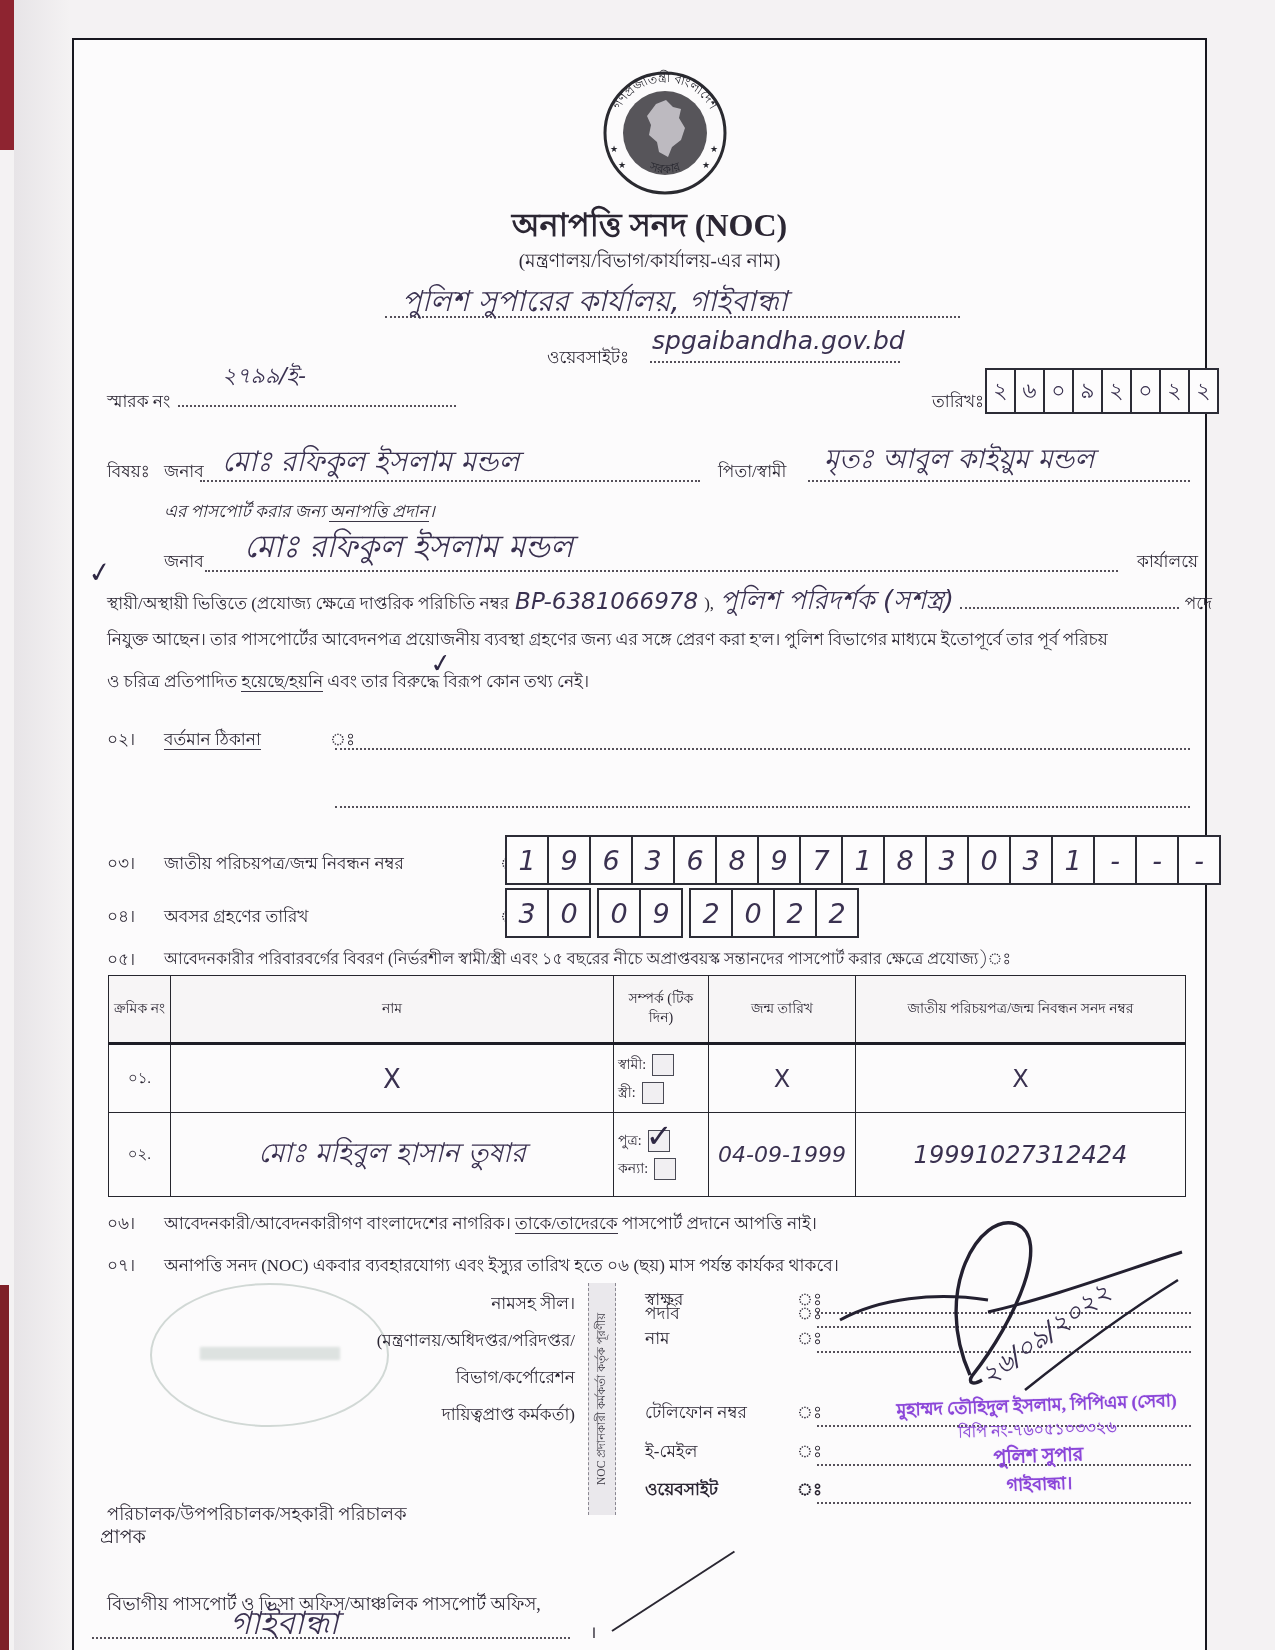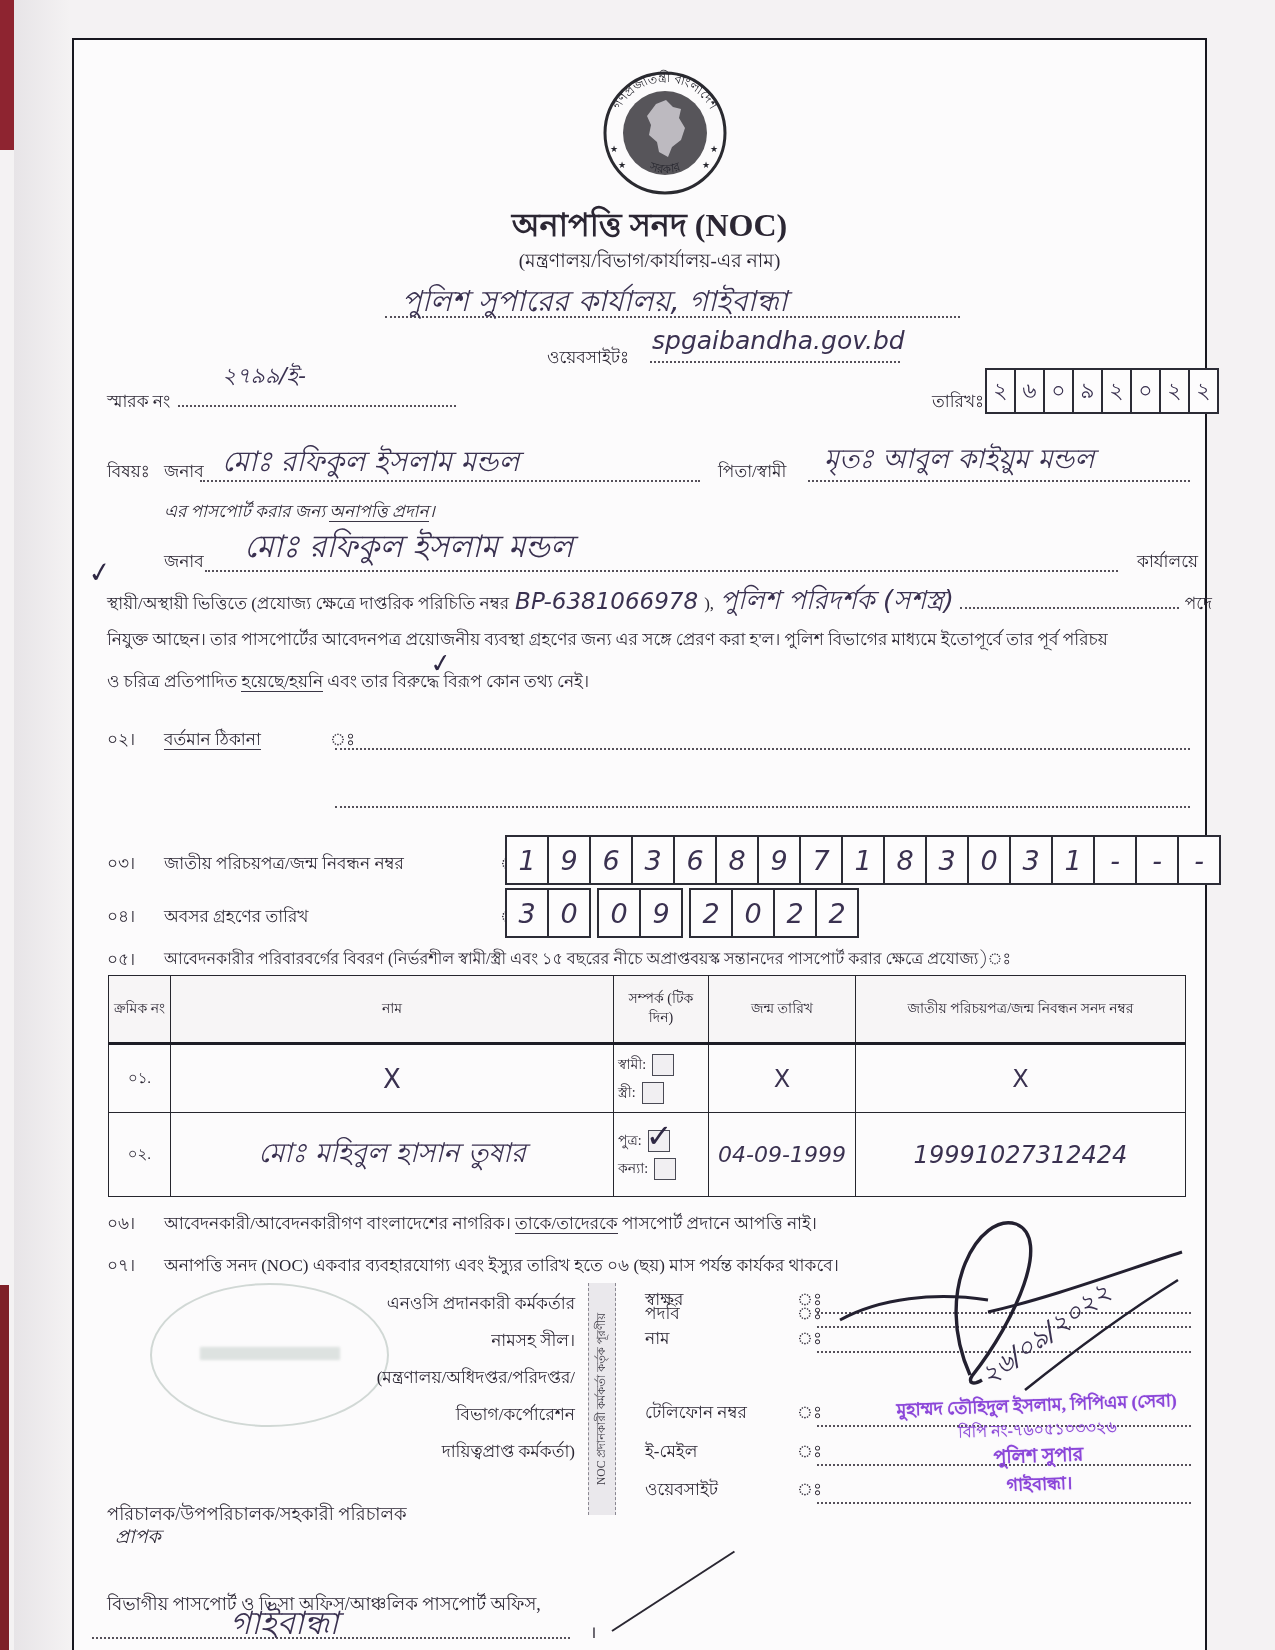--- a/index.html
+++ b/index.html
@@ -331,21 +331,20 @@
     <span>আবেদনকারী/আবেদনকারীগণ বাংলাদেশের নাগরিক। </span><span class="uline">তাকে/তাদেরকে</span><span> পাসপোর্ট প্রদানে আপত্তি নাই।</span>
   </div>
   <div class="abs printed" style="left:95px;top:1252px;">০৭।</div>
   <div class="abs printed" style="left:152px;top:1252px;width:1045px;">অনাপত্তি সনদ (NOC) একবার ব্যবহারযোগ্য এবং ইস্যুর তারিখ হতে ০৬ (ছয়) মাস পর্যন্ত কার্যকর থাকবে।</div>
 
   <div class="oval">
     <div class="oval-bar"></div>
   </div>
 
   <div class="sig-left">
-    <div>এনওসি প্রদানকারী কর্মকর্তার</div>
     <div>নামসহ সীল।</div>
     <div>(মন্ত্রণালয়/অধিদপ্তর/পরিদপ্তর/</div>
     <div>বিভাগ/কর্পোরেশন</div>
     <div>দায়িত্বপ্রাপ্ত কর্মকর্তা)</div>
   </div>
 
   <div class="vstrip"></div>
   <div class="vstrip-text">NOC প্রদানকারী কর্মকর্তা কর্তৃক পূরণীয়</div>
 
   <div class="field-row" style="top:1288px;">
@@ -366,42 +365,42 @@
   <div class="field-row" style="top:1401px;">
     <span class="flabel">টেলিফোন নম্বর</span>
     <span class="fcolon">ঃ</span>
     <span class="fdots"></span>
   </div>
   <div class="field-row" style="top:1440px;">
     <span class="flabel">ই-মেইল</span>
     <span class="fcolon">ঃ</span>
     <span class="fdots"></span>
   </div>
-  <div class="field-row" style="top:1478px;">
+  <div class="field-row" style="top:1478px;font-weight:bold;">
     <span class="flabel">ওয়েবসাইট</span>
     <span class="fcolon">ঃ</span>
     <span class="fdots"></span>
   </div>
 
   <svg class="sig-svg" width="370" height="205" viewBox="0 0 370 205">
     <path d="M20 120 C 60 98, 115 92, 168 100" fill="none" stroke="#232030" stroke-width="3"></path>
     <path d="M150 175 C 112 90, 160 12, 196 24 C 232 38, 196 120, 152 176 C 148 182, 152 186, 162 180" fill="none" stroke="#232030" stroke-width="3.4"></path>
     <path d="M168 112 C 230 98, 300 72, 362 52" fill="none" stroke="#232030" stroke-width="3"></path>
     <path d="M205 190 C 255 150, 310 110, 358 80" fill="none" stroke="#232030" stroke-width="2.6"></path>
   </svg>
   <div class="diag-date hw">২৬/০৯/২০২২</div>
 
   <div class="stamp">
     <div class="s1">মুহাম্মদ তৌহিদুল ইসলাম, পিপিএম (সেবা)</div>
     <div class="s2">বিপি নং-৭৬০৫১০৩৩২৬</div>
     <div class="s3">পুলিশ সুপার</div>
     <div class="s4">গাইবান্ধা।</div>
   </div>
 
-  <div class="abs" style="left:103px;top:1522px;font-size:19px;font-style:italic;">প্রাপক</div>
+  <div class="abs" style="left:88px;top:1522px;font-size:19px;">প্রাপক</div>
   <div class="abs" style="left:95px;top:1500px;font-size:18px;">পরিচালক/উপপরিচালক/সহকারী পরিচালক</div>
   <div class="abs" style="left:95px;top:1590px;font-size:18px;">বিভাগীয় পাসপোর্ট ও ভিসা অফিস/আঞ্চলিক পাসপোর্ট অফিস,</div>
   <div class="slash"></div>
   <div class="dots" style="left:92px;top:1637px;width:478px;"></div>
   <div class="abs hw" style="left:218px;top:1598px;font-size:32px;z-index:3;">গাইবান্ধা</div>
   <div class="abs printed" style="left:578px;top:1620px;">।</div>
 
 </div>
 
 </body></html>

